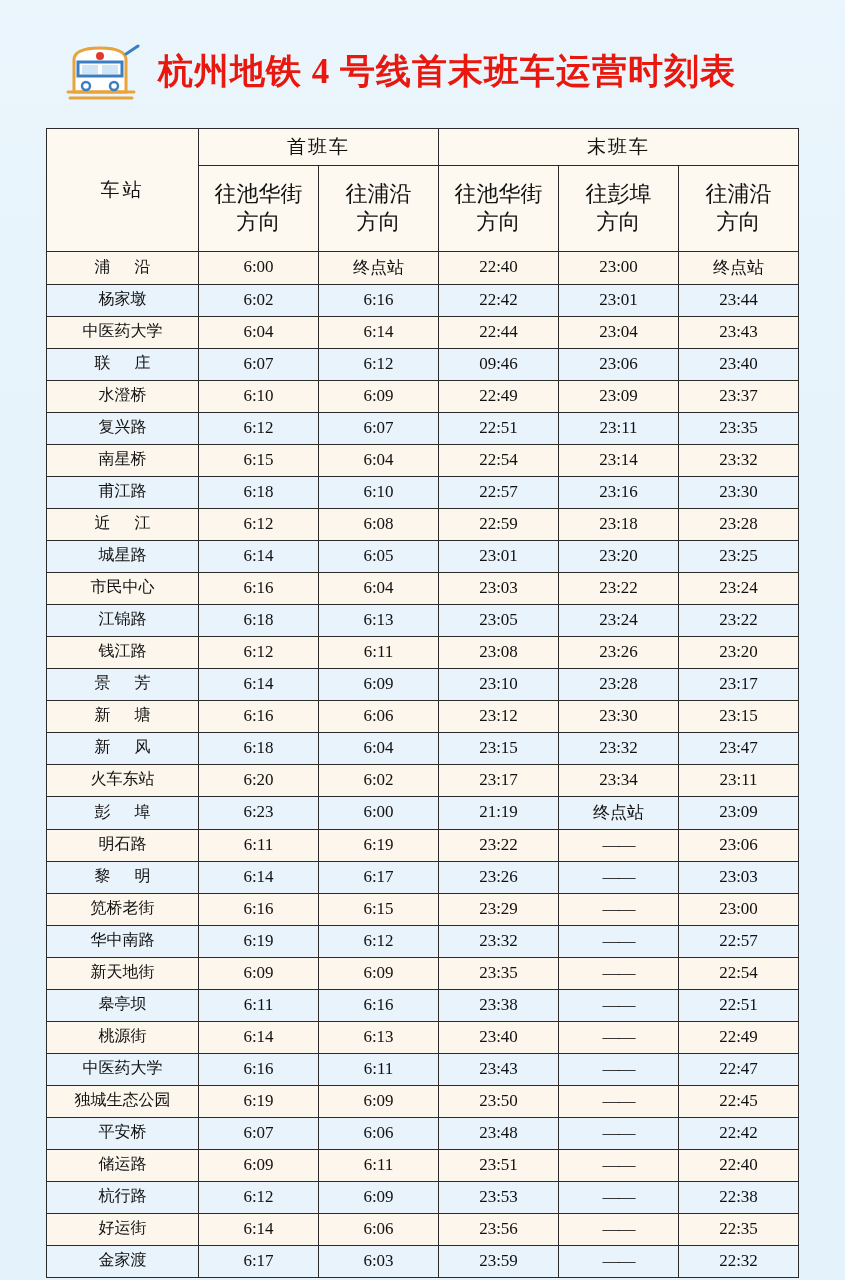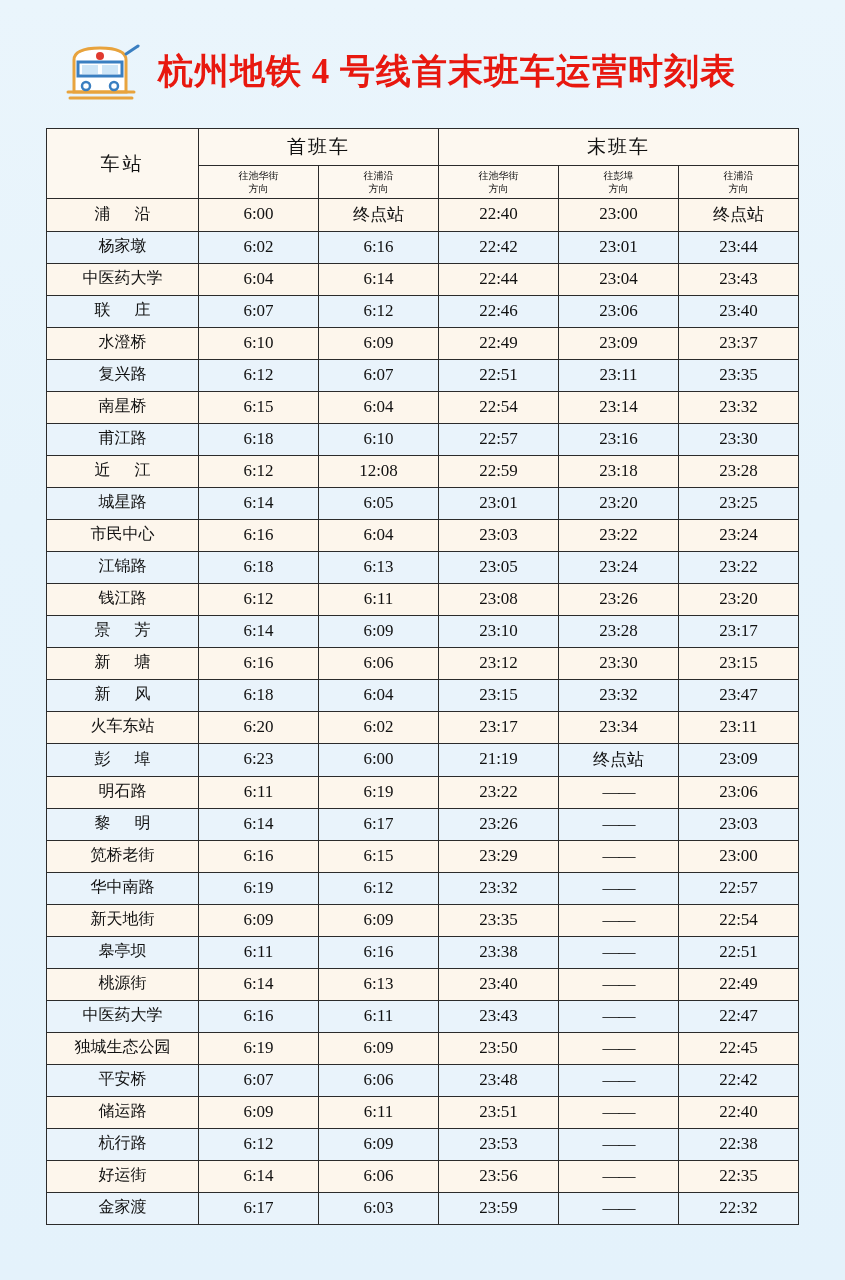--- a/index.html
+++ b/index.html
@@ -71,22 +71,22 @@
   th.station-head {
     font-size: 19px;
     letter-spacing: 3px;
   }
   th.group-head {
     font-size: 19px;
     letter-spacing: 2px;
     padding: 6px 0;
   }
   th.dir-head {
-    font-size: 10px;
-    padding: 3px 0;
+    font-size: 22px;
+    padding: 14px 0;
     line-height: 1.3;
   }
   tbody td {
     font-size: 17px;
     padding: 4px 0 5px 0;
     height: 22px;
   }
   td.station {
     font-size: 16px;
     white-space: nowrap;
@@ -189,21 +189,21 @@
             <td>6:04</td>
             <td>6:14</td>
             <td>22:44</td>
             <td>23:04</td>
             <td>23:43</td>
           </tr>
           <tr>
             <td class="station sp2">联 庄</td>
             <td>6:07</td>
             <td>6:12</td>
-            <td>22:46</td>
+            <td>09:46</td>
             <td>23:06</td>
             <td>23:40</td>
           </tr>
           <tr>
             <td class="station">水澄桥</td>
             <td>6:10</td>
             <td>6:09</td>
             <td>22:49</td>
             <td>23:09</td>
             <td>23:37</td>
@@ -228,21 +228,21 @@
             <td class="station">甫江路</td>
             <td>6:18</td>
             <td>6:10</td>
             <td>22:57</td>
             <td>23:16</td>
             <td>23:30</td>
           </tr>
           <tr>
             <td class="station sp2">近 江</td>
             <td>6:12</td>
-            <td>12:08</td>
+            <td>6:08</td>
             <td>22:59</td>
             <td>23:18</td>
             <td>23:28</td>
           </tr>
           <tr>
             <td class="station">城星路</td>
             <td>6:14</td>
             <td>6:05</td>
             <td>23:01</td>
             <td>23:20</td>

